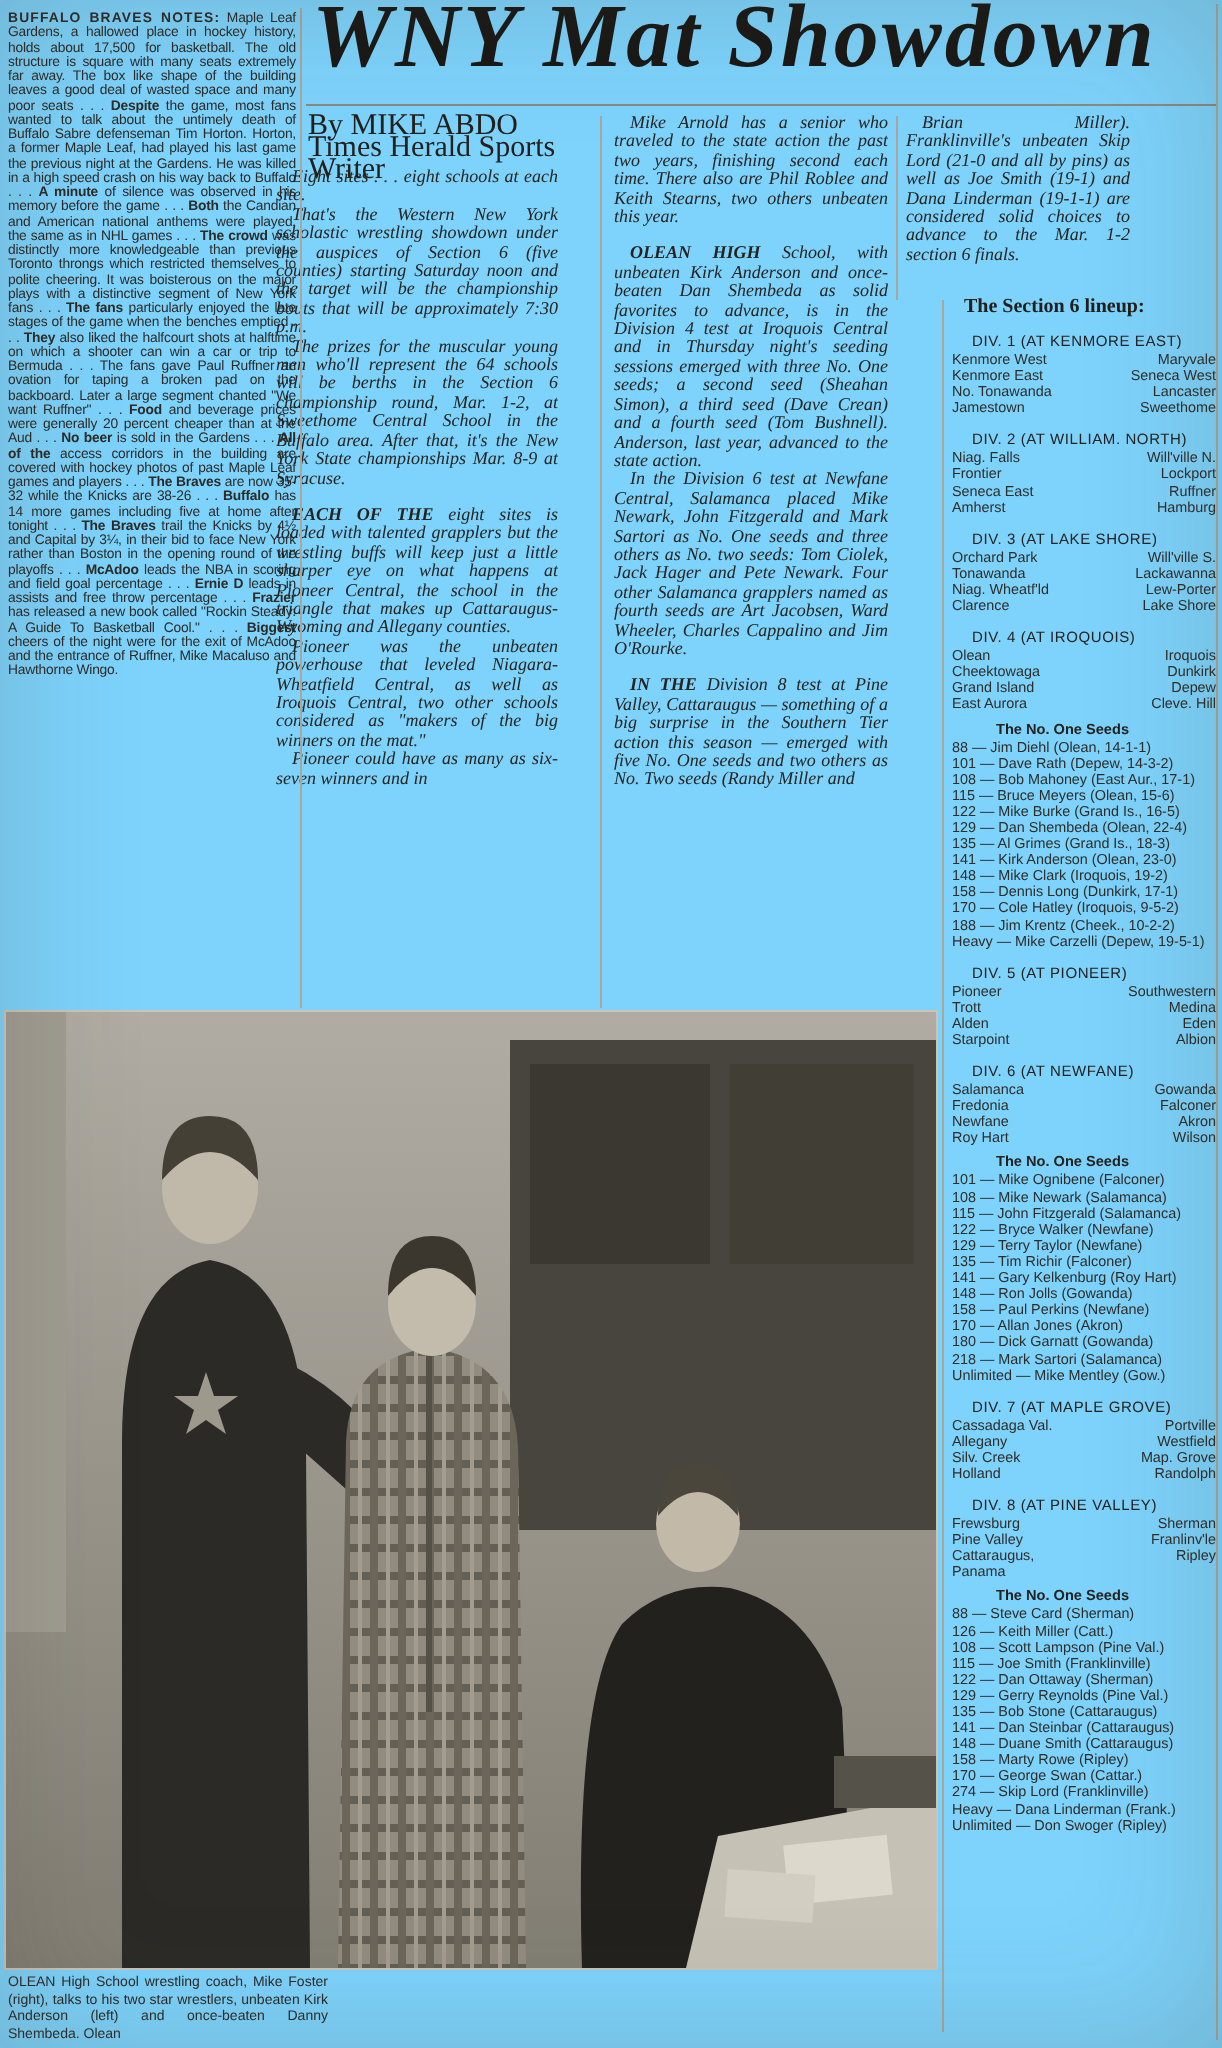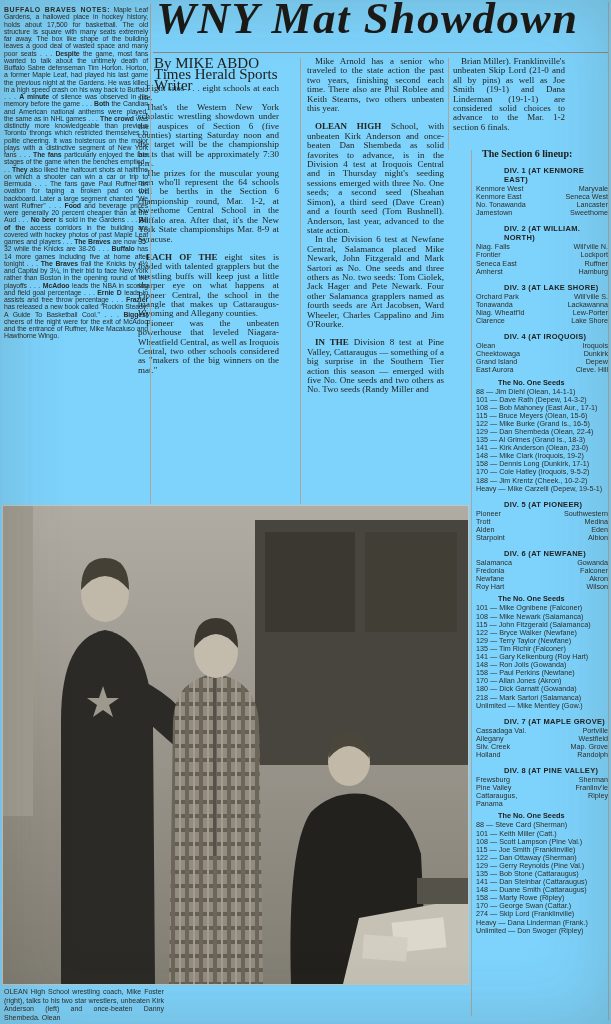--- a/index.html
+++ b/index.html
@@ -14,33 +14,33 @@
   .notes .hd{font-weight:bold;letter-spacing:.6px;}
   
   .headline{position:absolute;left:156px;top:-8px;width:452px;white-space:nowrap;
         font-family:"Liberation Serif",serif;font-style:italic;font-weight:bold;
         font-size:45px;letter-spacing:1.5px;color:#191815;}
   .headline-rule{position:absolute;left:153px;top:52px;width:455px;height:1px;background:#8d897f;}
   
   .byline{position:absolute;left:154px;top:58px;width:141px;text-align:left;
         font-family:"Liberation Serif",serif;font-weight:normal;font-size:15px;line-height:11px;color:#22211e;}
   .col{position:absolute;font-family:"Liberation Serif",serif;font-size:9px;line-height:9.4px;
-        text-align:justify;color:#252420;}
+        text-align:justify;color:#252420;font-style:italic;}
   .col p{margin:0;text-indent:8px;}
   .col p.spaced{margin-top:9px;}
   .col .lead{font-weight:bold;}
   #col1{left:138px;top:84px;width:141px;height:424px;overflow:hidden;}
   #col2{left:307px;top:57px;width:137px;height:451px;overflow:hidden;}
   #col3{left:453px;top:57px;width:112px;height:92px;overflow:hidden;}
   
   .lineup{position:absolute;left:476px;top:148px;width:132px;height:872px;overflow:hidden;}
   .lineup-heading{font-family:"Liberation Serif",serif;font-size:10px;font-weight:bold;
         color:#21201d;margin:0 0 3px 6px;}
   .division{margin-top:7px;}
-  .div-title{font-weight:bold;font-size:7.5px;letter-spacing:.3px;color:#232220;margin-left:28px;margin-bottom:1px;}
+  .div-title{font-weight:normal;font-size:7.5px;letter-spacing:.3px;color:#232220;margin-left:10px;margin-bottom:1px;}
   .pair{display:flex;justify-content:space-between;font-size:7.2px;line-height:8.1px;color:#2e2d29;text-align:center;}
   .seeds-title{font-weight:bold;font-size:7.3px;margin:3px 0 1px 22px;color:#232220;}
   .seed{font-size:7.2px;line-height:8.1px;color:#2e2d29;}
   
   .vrule{position:absolute;width:1px;background:#aaa69c;}
   
   .photo{position:absolute;left:3px;top:506px;width:465px;height:478px;background:#b0aca3;
         outline:1px solid #c9c5bb;}
   
   .cap-left{position:absolute;left:4px;top:988px;width:160px;font-size:7px;line-height:8.7px;
@@ -63,20 +63,21 @@
     <div>By MIKE ABDO</div>
     <div>Times Herald Sports Writer</div>
   </div>
 
   <div class="col" id="col1">
       <p>Eight sites . . . eight schools at each site.</p>
       <p>That's the Western New York scholastic wrestling showdown under the auspices of Section 6 (five counties) starting Saturday noon and the target will be the championship bouts that will be approximately 7:30 p.m.</p>
       <p>The prizes for the muscular young men who'll represent the 64 schools will be berths in the Section 6 championship round, Mar. 1-2, at Sweethome Central School in the Buffalo area. After that, it's the New York State championships Mar. 8-9 at Syracuse.</p>
       <p class="spaced"><span class="lead">EACH OF THE</span> eight sites is loaded with talented grapplers but the wrestling buffs will keep just a little sharper eye on what happens at Pioneer Central, the school in the triangle that makes up Cattaraugus-Wyoming and Allegany counties.</p>
       <p>Pioneer was the unbeaten powerhouse that leveled Niagara-Wheatfield Central, as well as Iroquois Central, two other schools considered as "makers of the big winners on the mat."</p>
+      <p>Pioneer could have as many as six-seven winners and in</p>
     </div>
   <div class="col" id="col2">
       <p>Mike Arnold has a senior who traveled to the state action the past two years, finishing second each time. There also are Phil Roblee and Keith Stearns, two others unbeaten this year.</p>
       <p class="spaced"><span class="lead">OLEAN HIGH</span> School, with unbeaten Kirk Anderson and once-beaten Dan Shembeda as solid favorites to advance, is in the Division 4 test at Iroquois Central and in Thursday night's seeding sessions emerged with three No. One seeds; a second seed (Sheahan Simon), a third seed (Dave Crean) and a fourth seed (Tom Bushnell). Anderson, last year, advanced to the state action.</p>
       <p>In the Division 6 test at Newfane Central, Salamanca placed Mike Newark, John Fitzgerald and Mark Sartori as No. One seeds and three others as No. two seeds: Tom Ciolek, Jack Hager and Pete Newark. Four other Salamanca grapplers named as fourth seeds are Art Jacobsen, Ward Wheeler, Charles Cappalino and Jim O'Rourke.</p>
       <p class="spaced"><span class="lead">IN THE</span> Division 8 test at Pine Valley, Cattaraugus — something of a big surprise in the Southern Tier action this season — emerged with five No. One seeds and two others as No. Two seeds (Randy Miller and</p>
     </div>
   <div class="col" id="col3">
       <p>Brian Miller). Franklinville's unbeaten Skip Lord (21-0 and all by pins) as well as Joe Smith (19-1) and Dana Linderman (19-1-1) are considered solid choices to advance to the Mar. 1-2 section 6 finals.</p>
     </div>
@@ -264,21 +265,21 @@
           <div class="pair">
             <span>Cattaraugus,</span>
             <span>Ripley</span>
           </div>
           <div class="pair">
             <span>Panama</span>
             <span></span>
           </div>
           <div class="seeds-title">The No. One Seeds</div>
           <div class="seed">88 — Steve Card (Sherman)</div>
-          <div class="seed">101 — Keith Miller (Catt.)</div>
+          <div class="seed">126 — Keith Miller (Catt.)</div>
           <div class="seed">108 — Scott Lampson (Pine Val.)</div>
           <div class="seed">115 — Joe Smith (Franklinville)</div>
           <div class="seed">122 — Dan Ottaway (Sherman)</div>
           <div class="seed">129 — Gerry Reynolds (Pine Val.)</div>
           <div class="seed">135 — Bob Stone (Cattaraugus)</div>
           <div class="seed">141 — Dan Steinbar (Cattaraugus)</div>
           <div class="seed">148 — Duane Smith (Cattaraugus)</div>
           <div class="seed">158 — Marty Rowe (Ripley)</div>
           <div class="seed">170 — George Swan (Cattar.)</div>
           <div class="seed">274 — Skip Lord (Franklinville)</div>

